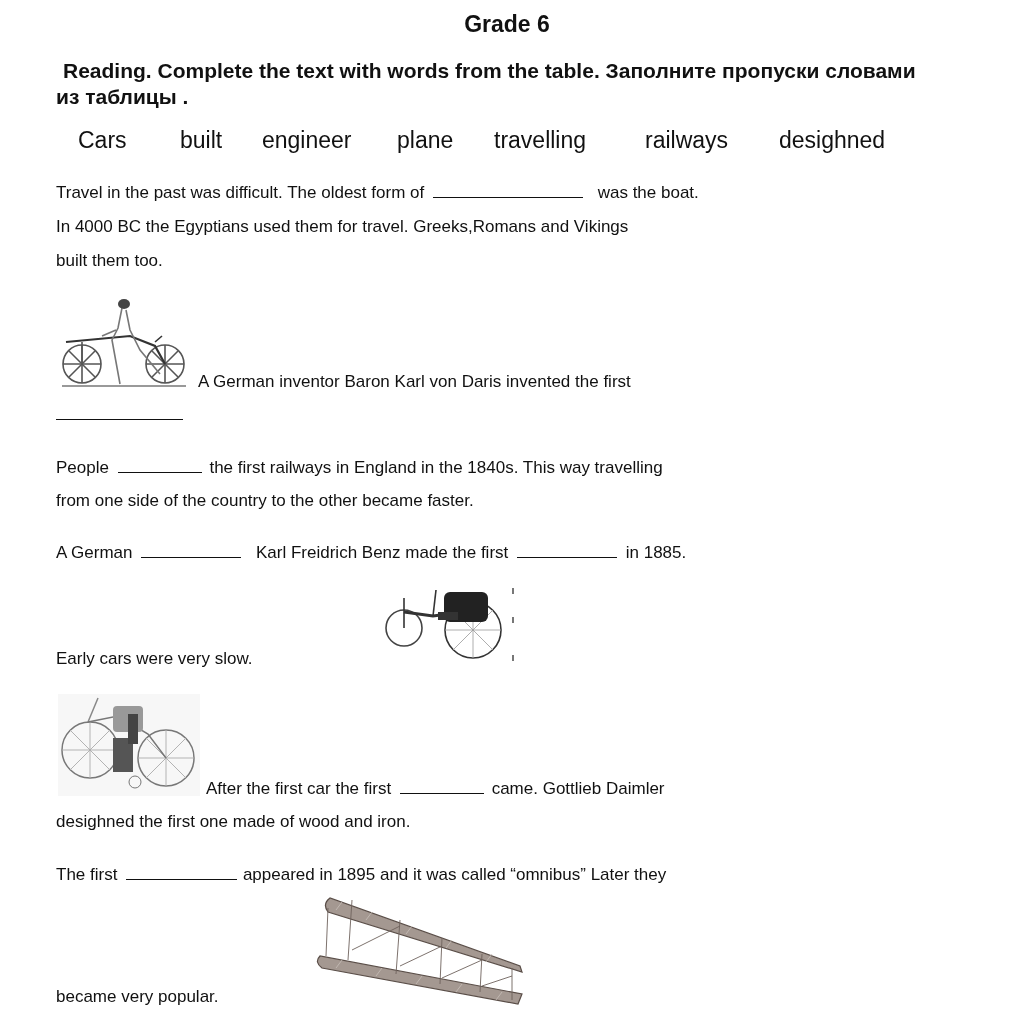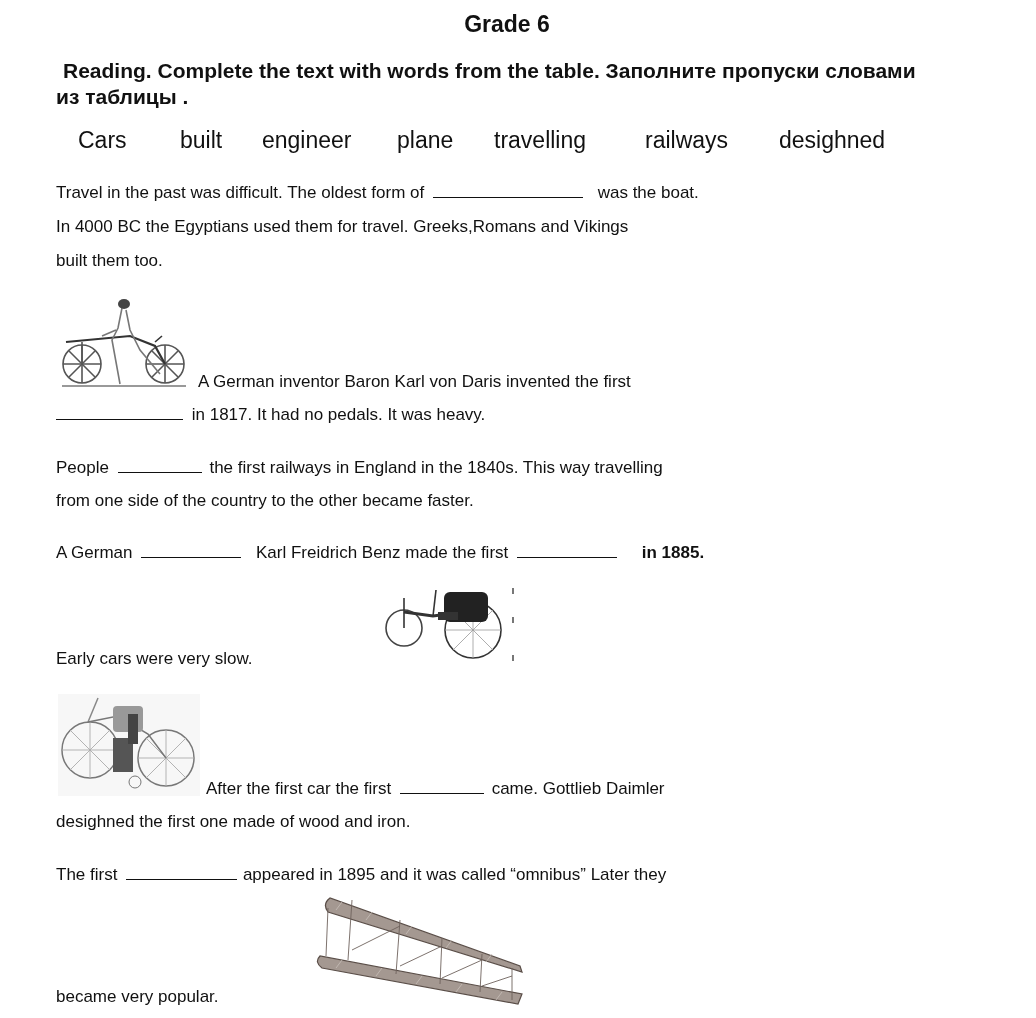--- a/index.html
+++ b/index.html
@@ -62,39 +62,38 @@
     <path d="M95 46 L102 40" stroke="#333"></path>
     <ellipse cx="64" cy="8" rx="6" ry="5" fill="#444" stroke="none"></ellipse>
     <line x1="2" y1="90" x2="126" y2="90" stroke="#777"></line>
   </g>
 </svg>
 
 <div>
   <div class="abs p" style="left:198px; top:365px;">A German inventor Baron Karl von Daris invented  the first</div>
   <div class="abs p" style="left:56px; top:398px;">
     <span class="blank" style="width:127px;"></span>
-    <span style="margin-left:4px;">in 1817. It had no pedals. It was heavy.</span>
   </div>
 </div>
 
 <div>
   <div class="abs p" style="left:56px; top:451px;">
     <span>People</span>
     <span class="blank" style="width:84px; margin-left:4px;"></span>
     <span style="margin-left:3px;">the first railways in England in the 1840s. This way travelling</span>
   </div>
   <div class="abs p" style="left:56px; top:484px;">from one  side of the country to the other became faster.</div>
 </div>
 
 <div class="abs p" style="left:56px; top:536px;">
   <span>A German</span>
   <span class="blank" style="width:100px; margin-left:4px;"></span>
   <span style="margin-left:10px;">Karl  Freidrich  Benz made  the first</span>
   <span class="blank" style="width:100px; margin-left:4px;"></span>
-  <span style="margin-left:20px;font-weight:bold;">in 1885.</span>
+  <span style="margin-left:4px;">in 1885.</span>
 </div>
 
 <svg class="img" style="left:378px; top:578px;" width="125" height="82" viewBox="0 0 125 82">
   <g fill="none" stroke="#333" stroke-width="1.6">
     <circle cx="26" cy="50" r="18" stroke="#444"></circle>
     <circle cx="95" cy="52" r="28" stroke="#333"></circle>
     <g stroke="#999" stroke-width="0.8">
       <line x1="95" y1="24" x2="95" y2="80"></line>
         <line x1="67" y1="52" x2="123" y2="52"></line>
       <line x1="75" y1="32" x2="115" y2="72"></line>

